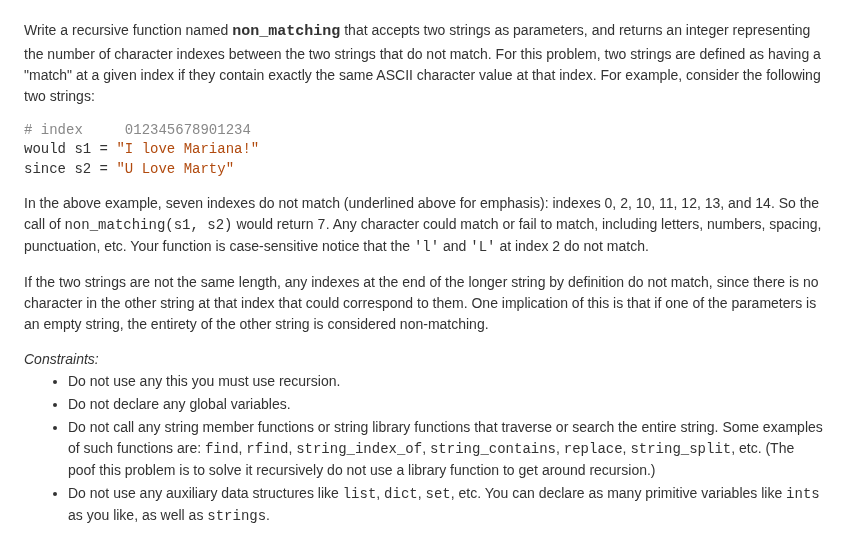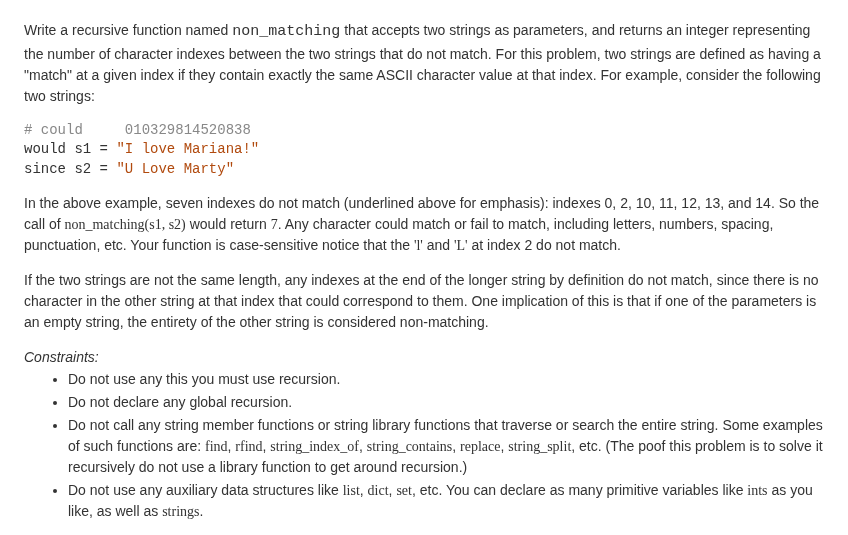--- a/index.html
+++ b/index.html
@@ -13,27 +13,27 @@
       color: #333;
       padding: 20px 24px;
       width: 848px;
       background: #fff;
       line-height: 1.5;
     }
     .paragraph {
       margin-bottom: 14px;
     }
     .code-inline {
-      font-family: Liberation Serif, serif;
+      font-family: Liberation Mono, monospace;
       font-size: 14px;
     }
     .fn-name {
       font-family: "Consolas", "Courier New", monospace;
       font-size: 15px;
-      font-weight: 400;
+      font-weight: 700;
       margin-top: 44px;
     }
     .code-block {
       font-family: "Consolas", "Courier New", monospace;
       font-size: 14px;
       white-space: pre;
       margin-bottom: 14px;
       line-height: 1.4;
     }
     .comment {
@@ -54,35 +54,35 @@
       margin-bottom: 2px;
     }
   </style>
 </head>
 <body>
 
 <p class="paragraph">
   <span>Write a recursive function named </span><span class="fn-name">non_matching</span><span> that accepts two strings as parameters, and returns an integer representing the number of character indexes between the two strings that do not match. For this problem, two strings are defined as having a "match" at a given index if they contain exactly the same ASCII character value at that index. For example, consider the following two strings:</span>
 </p>
 
-<div class="code-block"><span class="comment"><span># could     </span><span>010329814520838</span></span>
+<div class="code-block"><span class="comment"><span># index     </span><span>012345678901234</span></span>
 <span><span>would s1 = </span><span class="str">"I love Mariana!"</span></span>
 <span><span>since s2 = </span><span class="str">"U Love Marty"</span></span></div>
 
 <p class="paragraph">
   <span>In the above example, seven indexes do not match (underlined above for emphasis): indexes 0, 2, 10, 11, 12, 13, and 14. So the call of </span><span class="code-inline">non_matching(s1, s2)</span><span> would return </span><span class="code-inline">7</span><span>. Any character could match or fail to match, including letters, numbers, spacing, punctuation, etc. Your function is case-sensitive notice that the </span><span class="code-inline">'l'</span><span> and </span><span class="code-inline">'L'</span><span> at index 2 do not match.</span>
 </p>
 
 <p class="paragraph">If the two strings are not the same length, any indexes at the end of the longer string by definition do not match, since there is no character in the other string at that index that could correspond to them. One implication of this is that if one of the parameters is an empty string, the entirety of the other string is considered non-matching.</p>
 
 <p class="constraints-head">Constraints:</p>
 
 <ul class="constraints">
   <li>Do not use any this you must use recursion.</li>
-  <li>Do not declare any global recursion.</li>
+  <li>Do not declare any global variables.</li>
   <li>
     <span>Do not call any string member functions or string library functions that traverse or search the entire string. Some examples of such functions are: </span><span class="code-inline">find</span><span>, </span><span class="code-inline">rfind</span><span>, </span><span class="code-inline">string_index_of</span><span>, </span><span class="code-inline">string_contains</span><span>, </span><span class="code-inline">replace</span><span>, </span><span class="code-inline">string_split</span><span>, etc. (The poof this problem is to solve it recursively do not use a library function to get around recursion.)</span>
   </li>
   <li>
     <span>Do not use any auxiliary data structures like </span><span class="code-inline">list</span><span>, </span><span class="code-inline">dict</span><span>, </span><span class="code-inline">set</span><span>, etc. You can declare as many primitive variables like </span><span class="code-inline">ints</span><span> as you like, as well as </span><span class="code-inline">strings</span><span>.</span>
   </li>
 
 </ul>
 
 </body></html>

